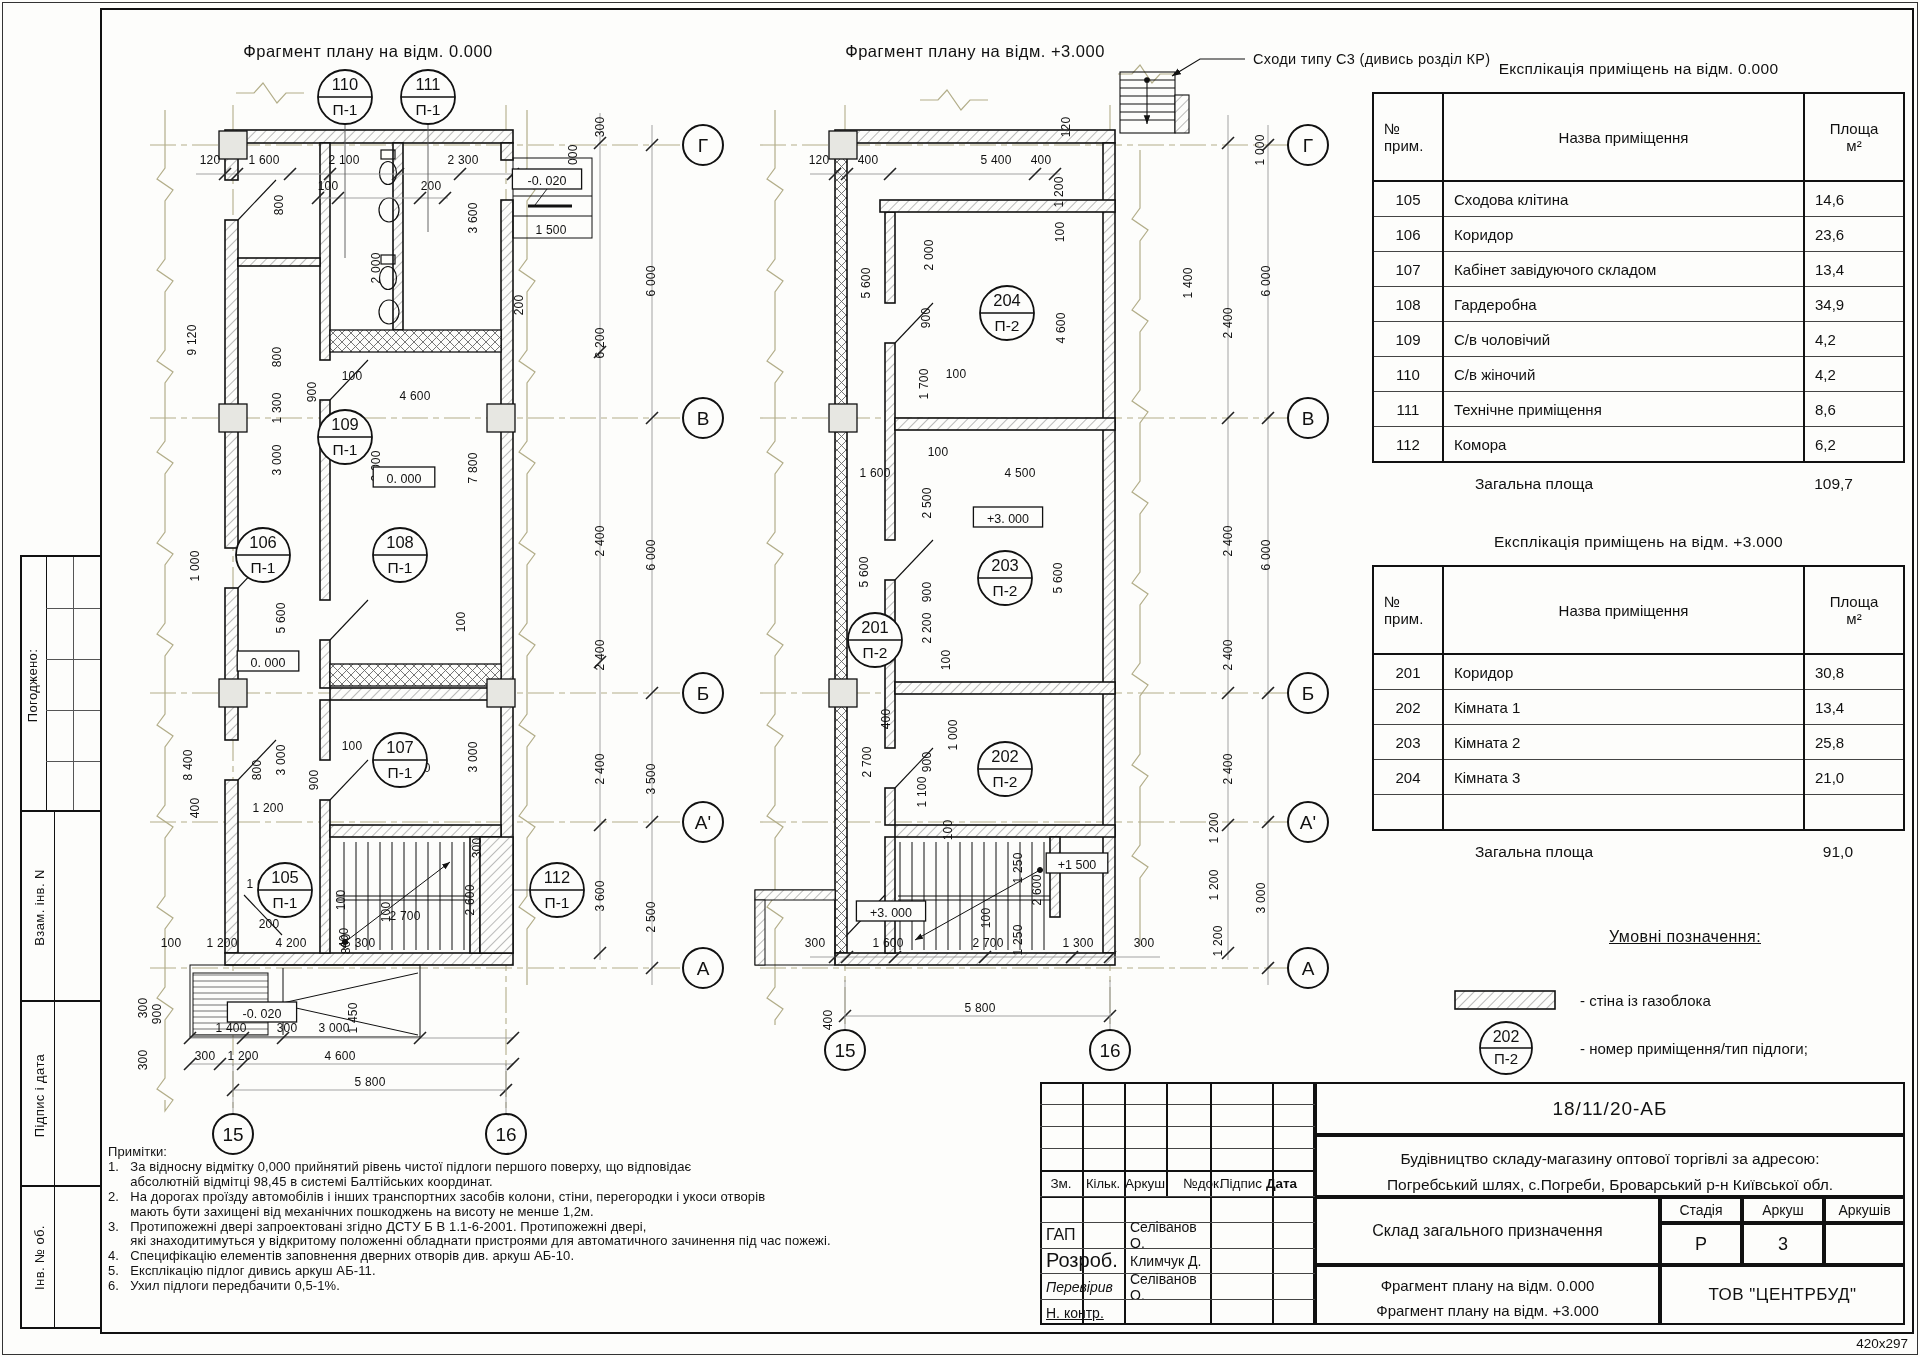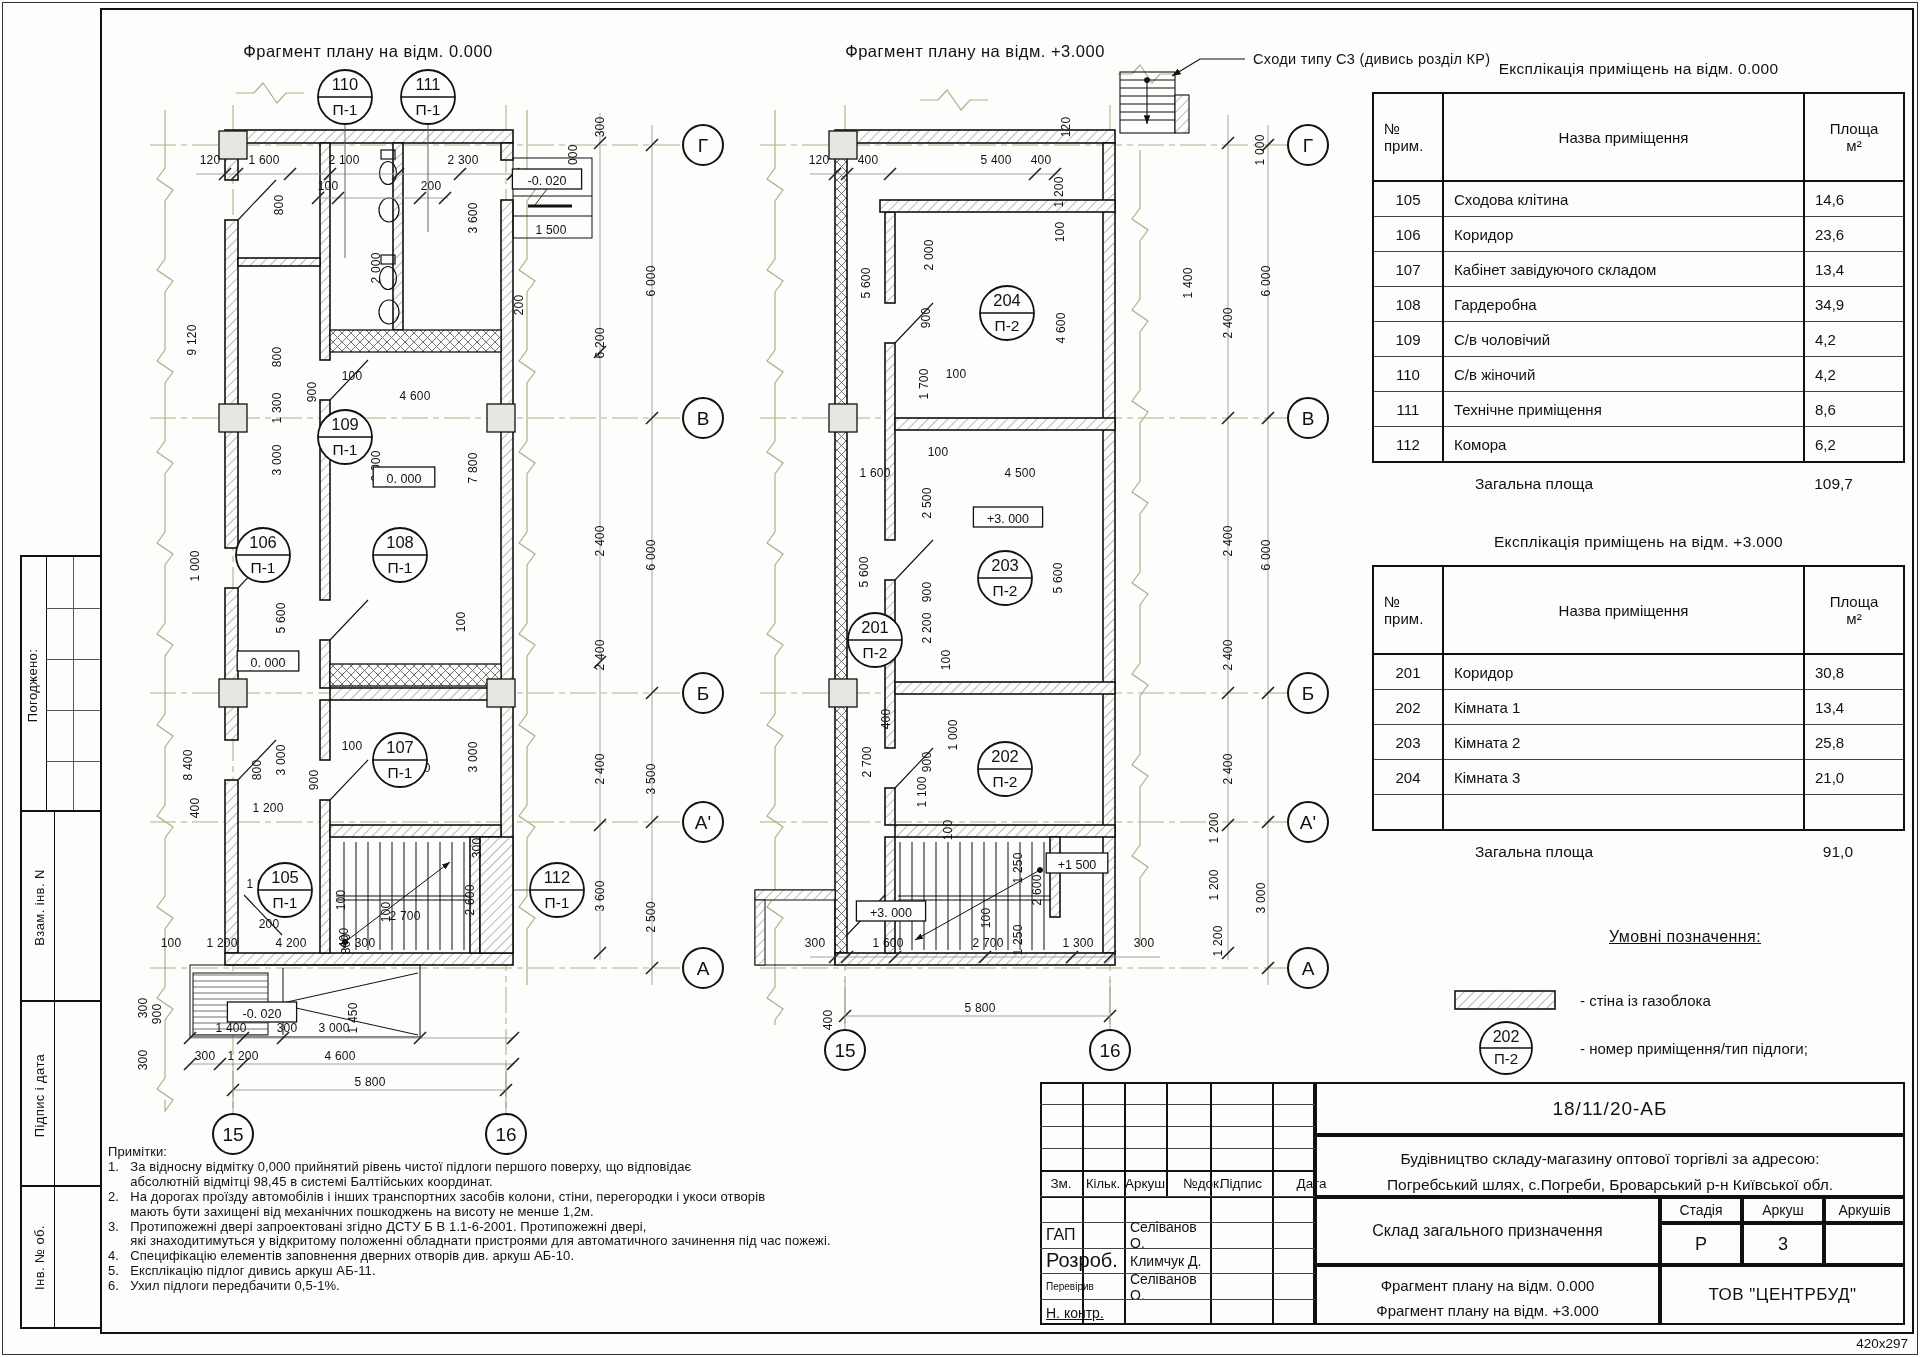--- a/index.html
+++ b/index.html
@@ -713,36 +713,36 @@
     <div class="abs" style="left:84px;top:114px;height:129px;border-left:2px solid #111;"></div>
     <div class="abs" style="left:126px;top:0;height:114px;border-left:2px solid #111;"></div>
     <div class="abs" style="left:170px;top:0;height:243px;border-left:2px solid #111;"></div>
     <div class="abs" style="left:232px;top:0;height:243px;border-left:2px solid #111;"></div>
 
     <div class="abs tb-text" style="left:0;top:88px;width:42px;height:26px;font-size:13.5px;">Зм.</div>
     <div class="abs tb-text" style="left:42px;top:88px;width:42px;height:26px;font-size:13px;">Кільк.</div>
     <div class="abs tb-text" style="left:84px;top:88px;width:42px;height:26px;font-size:13.5px;">Аркуш</div>
     <div class="abs tb-text" style="left:126px;top:88px;width:44px;height:26px;font-size:13.5px;padding-left:15px;">№док.</div>
     <div class="abs tb-text" style="left:170px;top:88px;width:62px;height:26px;font-size:13.5px;">Підпис</div>
-    <div class="abs tb-text" style="left:250px;top:88px;width:43px;height:26px;font-size:13.5px;">Дата</div>
+    <div class="abs tb-text" style="left:220px;top:88px;width:43px;height:26px;font-size:13.5px;font-weight:bold;">Дата</div>
 
     <div id="tb-roles">
         <div class="abs" style="left: 0px; top: 114px; width: 84px; height: 25.8px; border-top: 1px solid rgb(68, 68, 68); font-size: 14px; display: flex; align-items: center; padding-left: 6px; box-sizing: border-box;"></div>
         <div class="abs" style="left: 84px; top: 114px; width: 86px; height: 25.8px; border-top: 1px solid rgb(68, 68, 68); font-size: 14px; display: flex; align-items: center; padding-left: 6px; box-sizing: border-box;"></div>
         <div class="abs" style="left: 170px; top: 114px; width: 62px; height: 25.8px; border-top: 1px solid rgb(68, 68, 68); font-size: 14px; display: flex; align-items: center; padding-left: 6px; box-sizing: border-box;"></div>
         <div class="abs" style="left: 232px; top: 114px; width: 43px; height: 25.8px; border-top: 1px solid rgb(68, 68, 68); font-size: 14px; display: flex; align-items: center; padding-left: 6px; box-sizing: border-box;"></div>
         <div class="abs" style="left: 0px; top: 139.8px; width: 84px; height: 25.8px; border-top: 1px solid rgb(68, 68, 68); font-size: 16px; display: flex; align-items: center; padding-left: 6px; box-sizing: border-box;">ГАП</div>
         <div class="abs" style="left: 84px; top: 139.8px; width: 86px; height: 25.8px; border-top: 1px solid rgb(68, 68, 68); font-size: 14px; display: flex; align-items: center; padding-left: 6px; box-sizing: border-box;">Селіванов О.</div>
         <div class="abs" style="left: 170px; top: 139.8px; width: 62px; height: 25.8px; border-top: 1px solid rgb(68, 68, 68); font-size: 14px; display: flex; align-items: center; padding-left: 6px; box-sizing: border-box;"></div>
         <div class="abs" style="left: 232px; top: 139.8px; width: 43px; height: 25.8px; border-top: 1px solid rgb(68, 68, 68); font-size: 14px; display: flex; align-items: center; padding-left: 6px; box-sizing: border-box;"></div>
         <div class="abs" style="left: 0px; top: 165.6px; width: 84px; height: 25.8px; border-top: 1px solid rgb(68, 68, 68); font-size: 20px; display: flex; align-items: center; padding-left: 6px; box-sizing: border-box;">Розроб.</div>
         <div class="abs" style="left: 84px; top: 165.6px; width: 86px; height: 25.8px; border-top: 1px solid rgb(68, 68, 68); font-size: 14px; display: flex; align-items: center; padding-left: 6px; box-sizing: border-box;">Климчук Д.</div>
         <div class="abs" style="left: 170px; top: 165.6px; width: 62px; height: 25.8px; border-top: 1px solid rgb(68, 68, 68); font-size: 14px; display: flex; align-items: center; padding-left: 6px; box-sizing: border-box;"></div>
         <div class="abs" style="left: 232px; top: 165.6px; width: 43px; height: 25.8px; border-top: 1px solid rgb(68, 68, 68); font-size: 14px; display: flex; align-items: center; padding-left: 6px; box-sizing: border-box;"></div>
-        <div class="abs" style="left: 0px; top: 191.4px; width: 84px; height: 25.8px; border-top: 1px solid rgb(68, 68, 68); font-size: 10px; display: flex; align-items: center; padding-left: 6px; box-sizing: border-box;">Перевірив</div>
+        <div class="abs" style="left: 0px; top: 191.4px; width: 84px; height: 25.8px; border-top: 1px solid rgb(68, 68, 68); font-size: 14px; display: flex; align-items: center; padding-left: 6px; box-sizing: border-box; font-style: italic;">Перевірив</div>
         <div class="abs" style="left: 84px; top: 191.4px; width: 86px; height: 25.8px; border-top: 1px solid rgb(68, 68, 68); font-size: 14px; display: flex; align-items: center; padding-left: 6px; box-sizing: border-box;">Селіванов О.</div>
         <div class="abs" style="left: 170px; top: 191.4px; width: 62px; height: 25.8px; border-top: 1px solid rgb(68, 68, 68); font-size: 14px; display: flex; align-items: center; padding-left: 6px; box-sizing: border-box;"></div>
         <div class="abs" style="left: 232px; top: 191.4px; width: 43px; height: 25.8px; border-top: 1px solid rgb(68, 68, 68); font-size: 14px; display: flex; align-items: center; padding-left: 6px; box-sizing: border-box;"></div>
         <div class="abs" style="left: 0px; top: 217.2px; width: 84px; height: 25.8px; border-top: 1px solid rgb(68, 68, 68); font-size: 14px; display: flex; align-items: center; padding-left: 6px; box-sizing: border-box; text-decoration: underline;">Н. контр.</div>
         <div class="abs" style="left: 84px; top: 217.2px; width: 86px; height: 25.8px; border-top: 1px solid rgb(68, 68, 68); font-size: 14px; display: flex; align-items: center; padding-left: 6px; box-sizing: border-box;"></div>
         <div class="abs" style="left: 170px; top: 217.2px; width: 62px; height: 25.8px; border-top: 1px solid rgb(68, 68, 68); font-size: 14px; display: flex; align-items: center; padding-left: 6px; box-sizing: border-box;"></div>
         <div class="abs" style="left: 232px; top: 217.2px; width: 43px; height: 25.8px; border-top: 1px solid rgb(68, 68, 68); font-size: 14px; display: flex; align-items: center; padding-left: 6px; box-sizing: border-box;"></div>
       </div>
 
     <div class="tb-cell thick tb-text" style="left:275px;top:0;width:590px;height:53px;font-size:19px;letter-spacing:1px;">18/11/20-АБ</div>

